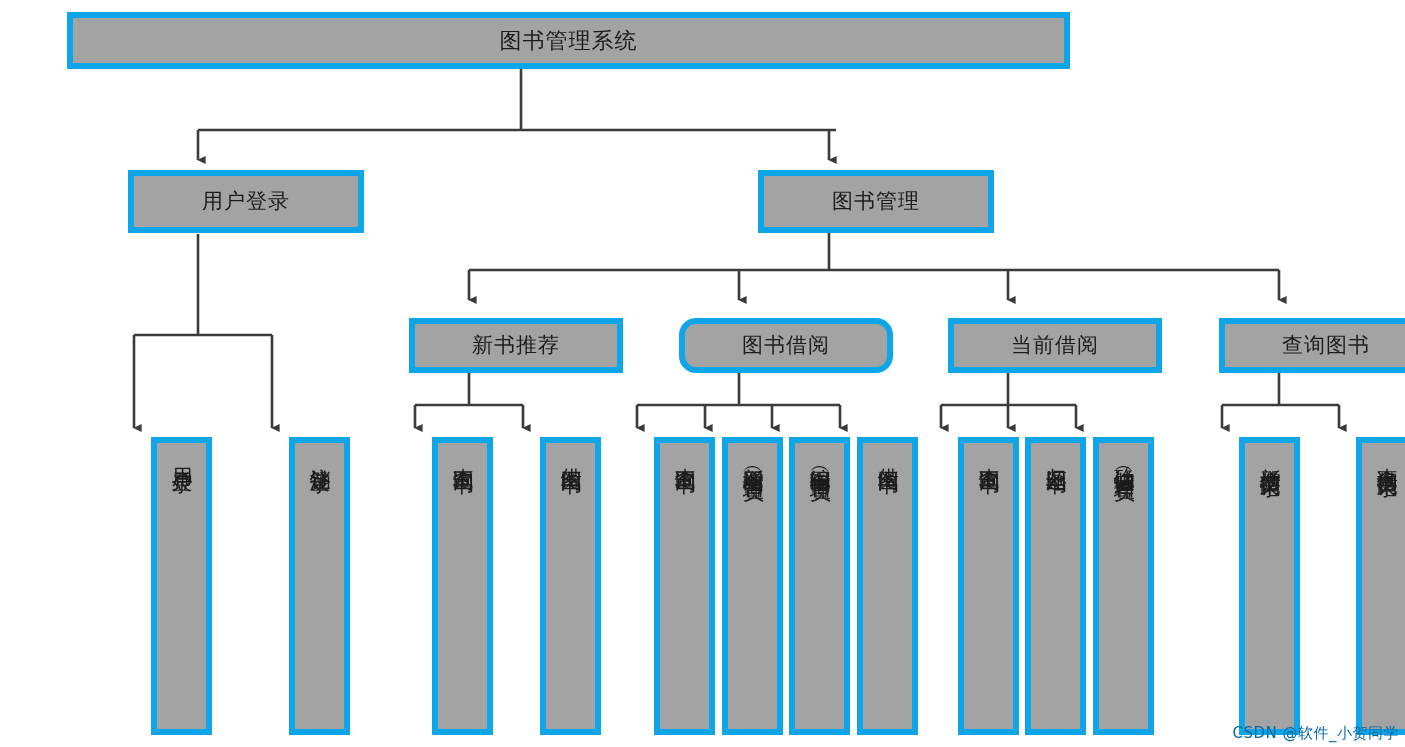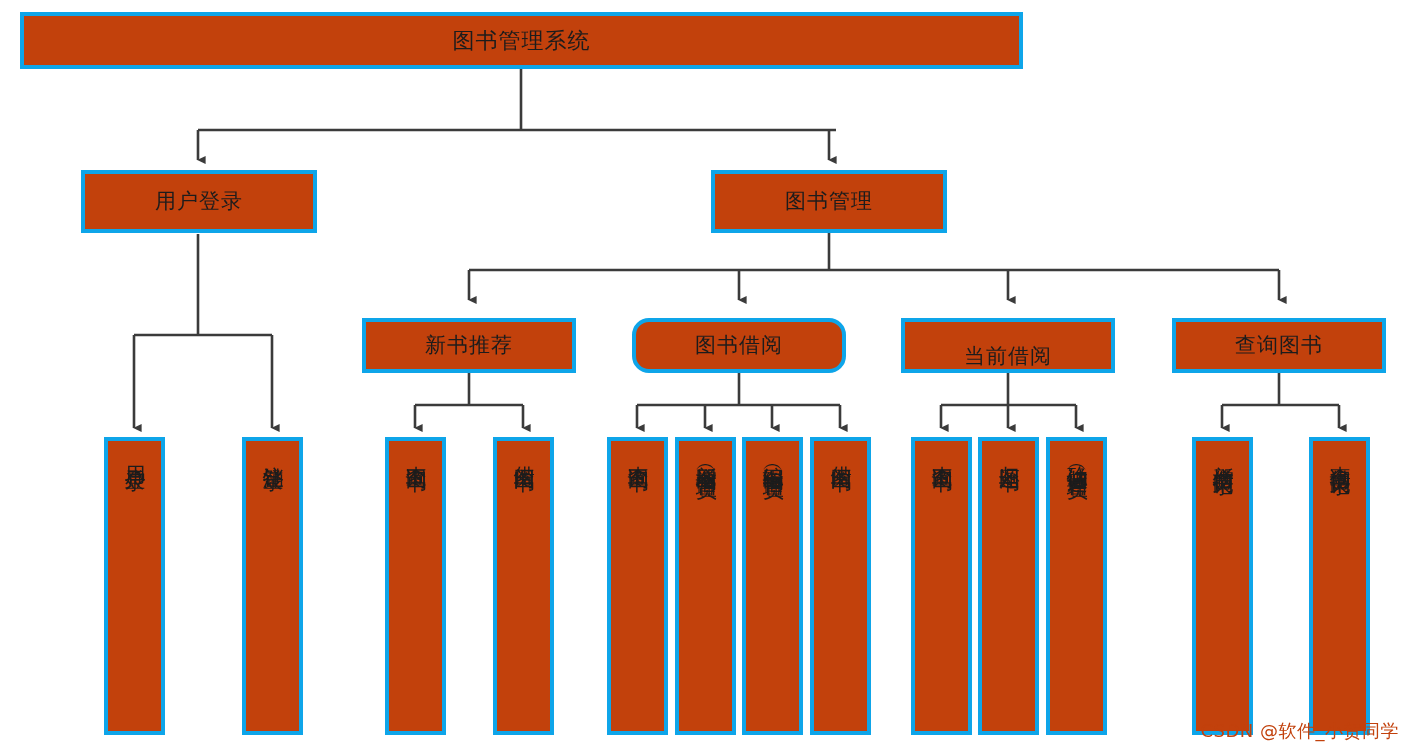--- a/index.html
+++ b/index.html
@@ -23,26 +23,27 @@
     position: absolute;
     left: 0;
     top: 0;
     width: 1405px;
     height: 747px;
     pointer-events: none;
   }
   .node {
     position: absolute;
     box-sizing: border-box;
-    background: #c2410c;
-    border: 4px solid #0ea5e9;
+    background: #a3a3a3;
+    border: 6px solid #0ea5e9;
     display: flex;
     align-items: center;
     justify-content: center;
     z-index: 2;
+    margin-left: 47px;
   }
   .node-label {
     font-size: 21px;
     line-height: 1.18;
     letter-spacing: 1px;
     color: #1c1c1c;
     white-space: nowrap;
     text-align: center;
   }
   .node.level-0 .node-label { font-size: 22px; }
@@ -59,22 +60,22 @@
     font-size: 21px;
     line-height: 1.32;
     letter-spacing: 2px;
     white-space: normal;
     text-align: start;
   }
   #watermark {
     position: absolute;
     right: 6px;
     bottom: 4px;
-    font-size: 18px;
-    color: #c2410c;
+    font-size: 15px;
+    color: #0369a1;
     letter-spacing: 0.5px;
     white-space: nowrap;
     z-index: 5;
   }
 </style>
 </head>
 <body>
 
 <div id="diagram-root">
 
@@ -141,21 +142,21 @@
   </div>
 
   <div class="node level-2" style="left:362px; top:318px; width:214px; height:55px;">
     <span class="node-label">新书推荐</span>
   </div>
 
   <div class="node level-2" style="left:632px; top:318px; width:214px; height:55px;border-radius:17px;">
     <span class="node-label">图书借阅</span>
   </div>
 
-  <div class="node level-2" style="left:901px; top:318px; width:214px; height:55px;align-items:flex-end;">
+  <div class="node level-2" style="left:901px; top:318px; width:214px; height:55px;">
     <span class="node-label">当前借阅</span>
   </div>
 
   <div class="node level-2" style="left:1172px; top:318px; width:214px; height:55px;">
     <span class="node-label">查询图书</span>
   </div>
 
   <div class="node leaf" style="left:104px; top:437px; width:61px; height:298px;">
     <span class="node-label">用户登录</span>
   </div>

